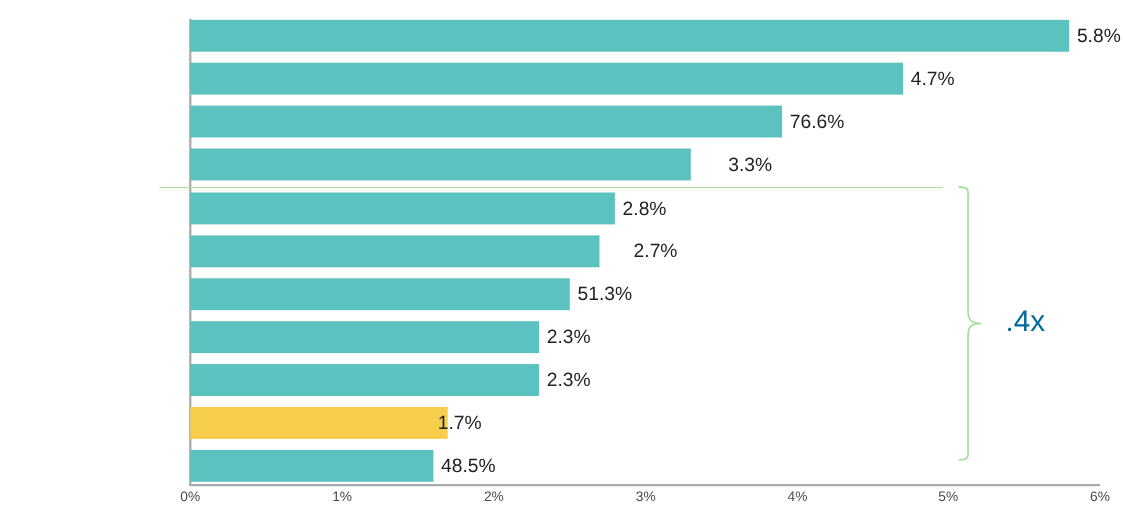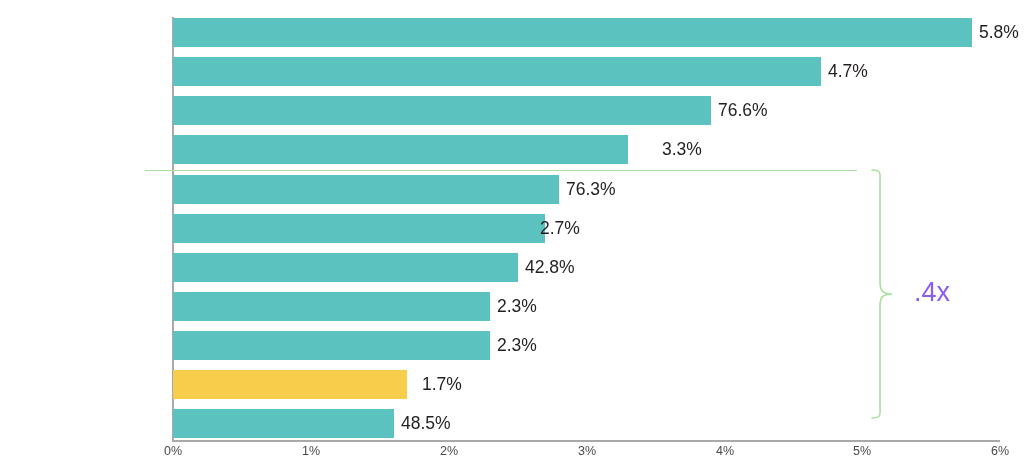--- a/index.html
+++ b/index.html
@@ -89,21 +89,21 @@
     width:34px;
     height:256px;
   }
   #brace svg { display:block; width:34px; height:256px; }
 
   #brace-label {
     position:absolute;
     left:914px;
     top:277px;
     font-size:27px;
-    color:#8b5cf6;
+    color:#0369a1;
     white-space:nowrap;
   }
 </style>
 </head>
 <body>
 
 <div id="chart-root">
 
   <div id="y-axis-line"></div>
 
@@ -127,51 +127,51 @@
 
   <div class="bar-row" style="top:135px">
 
     <div class="bar" style="width:455px"></div>
     <div class="val-label" style="left:662px">3.3%</div>
   </div>
 
   <div class="bar-row" style="top:175px">
 
     <div class="bar" style="width:386px"></div>
-    <div class="val-label" style="left:566px">76.3%</div>
+    <div class="val-label" style="left:566px">2.8%</div>
   </div>
 
   <div class="bar-row" style="top:214px">
 
     <div class="bar" style="width:372px"></div>
-    <div class="val-label" style="left:540px">2.7%</div>
+    <div class="val-label" style="left:576px">2.7%</div>
   </div>
 
   <div class="bar-row" style="top:253px">
 
     <div class="bar" style="width:345px"></div>
-    <div class="val-label" style="left:525px">42.8%</div>
+    <div class="val-label" style="left:525px">51.3%</div>
   </div>
 
   <div class="bar-row" style="top:292px">
 
     <div class="bar" style="width:317px"></div>
     <div class="val-label" style="left:497px">2.3%</div>
   </div>
 
   <div class="bar-row" style="top:331px">
 
     <div class="bar" style="width:317px"></div>
     <div class="val-label" style="left:497px">2.3%</div>
   </div>
 
   <div class="bar-row" style="top:370px">
 
     <div class="bar highlight" style="width:234px"></div>
-    <div class="val-label" style="left:422px">1.7%</div>
+    <div class="val-label" style="left:398px">1.7%</div>
   </div>
 
   <div class="bar-row" style="top:409px">
 
     <div class="bar" style="width:221px"></div>
     <div class="val-label" style="left: 401px;">48.5%</div>
   </div>
 
   <div id="divider-line"></div>
 

